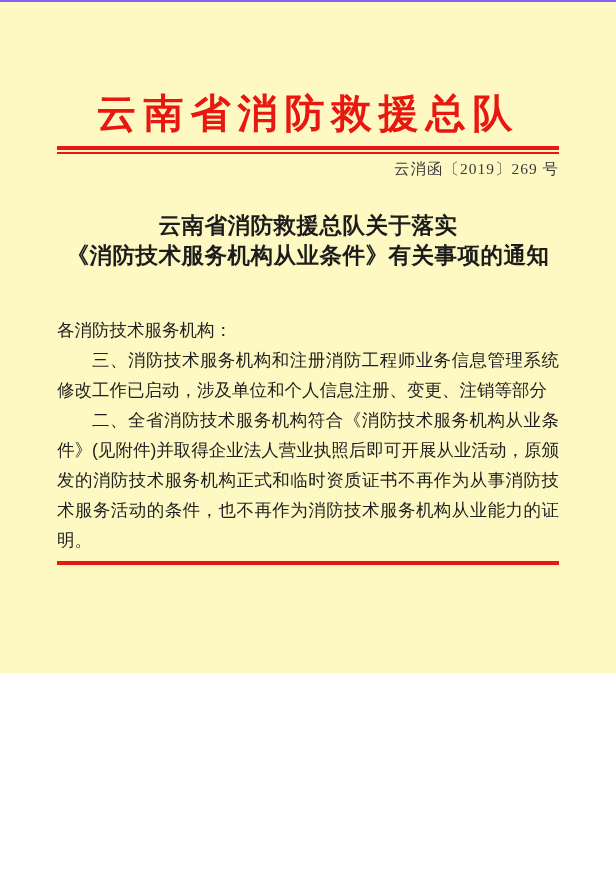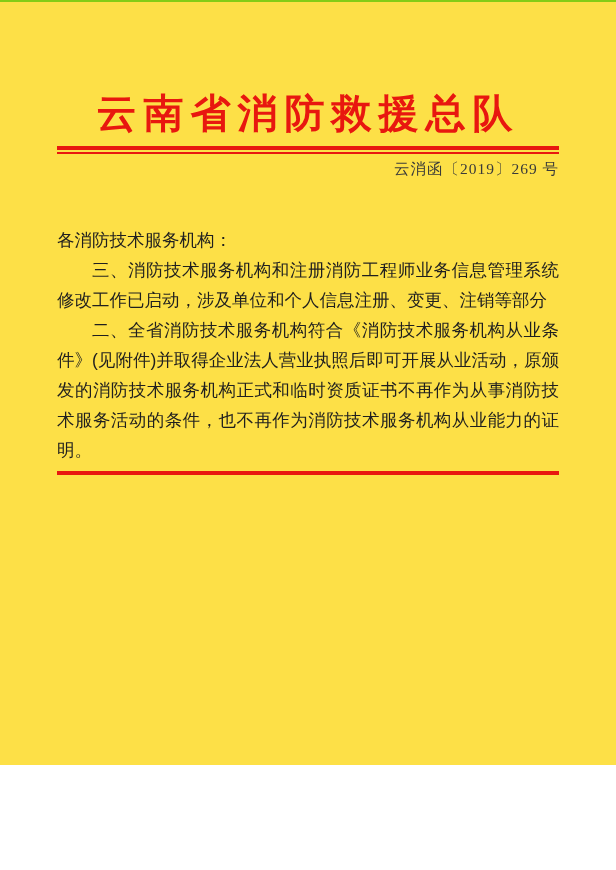--- a/index.html
+++ b/index.html
@@ -3,24 +3,24 @@
 <meta charset="utf-8">
 <style>
   html, body {
     margin: 0;
     padding: 0;
     background: #ffffff;
   }
   .page {
     position: relative;
     width: 616px;
-    height: 765px;
-    background: #fde047;
+    height: 673px;
+    background: #fef9c3;
     overflow: hidden;
-    border-top: 2px solid #84cc16;
+    border-top: 2px solid #8b5cf6;
     box-sizing: border-box;
     font-family: "Liberation Sans", sans-serif;
   }
   .content {
     padding: 0 57px;
   }
   .letterhead {
     margin-top: 88px;
     text-align: center;
     color: #e8170f;
@@ -80,20 +80,24 @@
 
 <div class="page">
   <div class="content">
 
     <div class="letterhead">云南省消防救援总队</div>
 
     <div class="rule-double"></div>
 
     <div class="doc-number">云消函〔2019〕269 号</div>
 
+    <div class="doc-title">
+      <div>云南省消防救援总队关于落实</div>
+      <div>《消防技术服务机构从业条件》有关事项的通知</div>
+    </div>
 
     <div class="body-text">
       <p class="salutation">各消防技术服务机构：</p>
       <div>
           <p class="para">三、消防技术服务机构和注册消防工程师业务信息管理系统修改工作已启动，涉及单位和个人信息注册、变更、注销等部分</p>
           <p class="para">二、全省消防技术服务机构符合《消防技术服务机构从业条件》(见附件)并取得企业法人营业执照后即可开展从业活动，原颁发的消防技术服务机构正式和临时资质证书不再作为从事消防技术服务活动的条件，也不再作为消防技术服务机构从业能力的证明。</p>
         </div>
     </div>
 
     <div class="rule-footer"></div>

